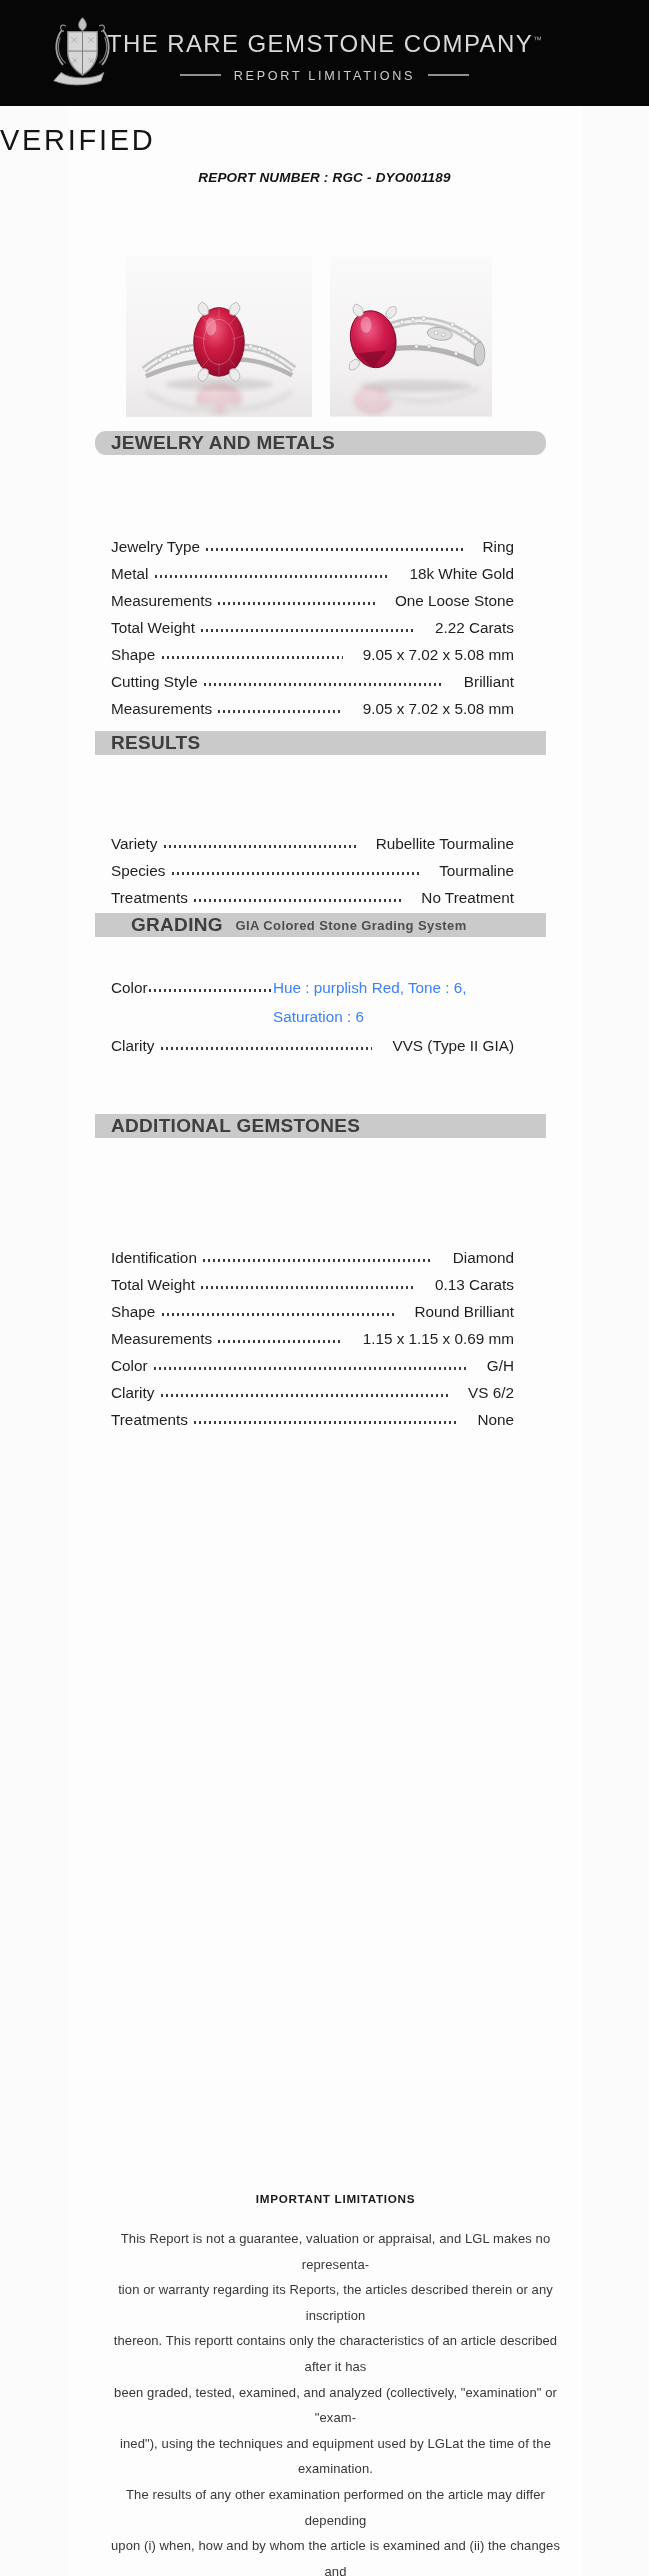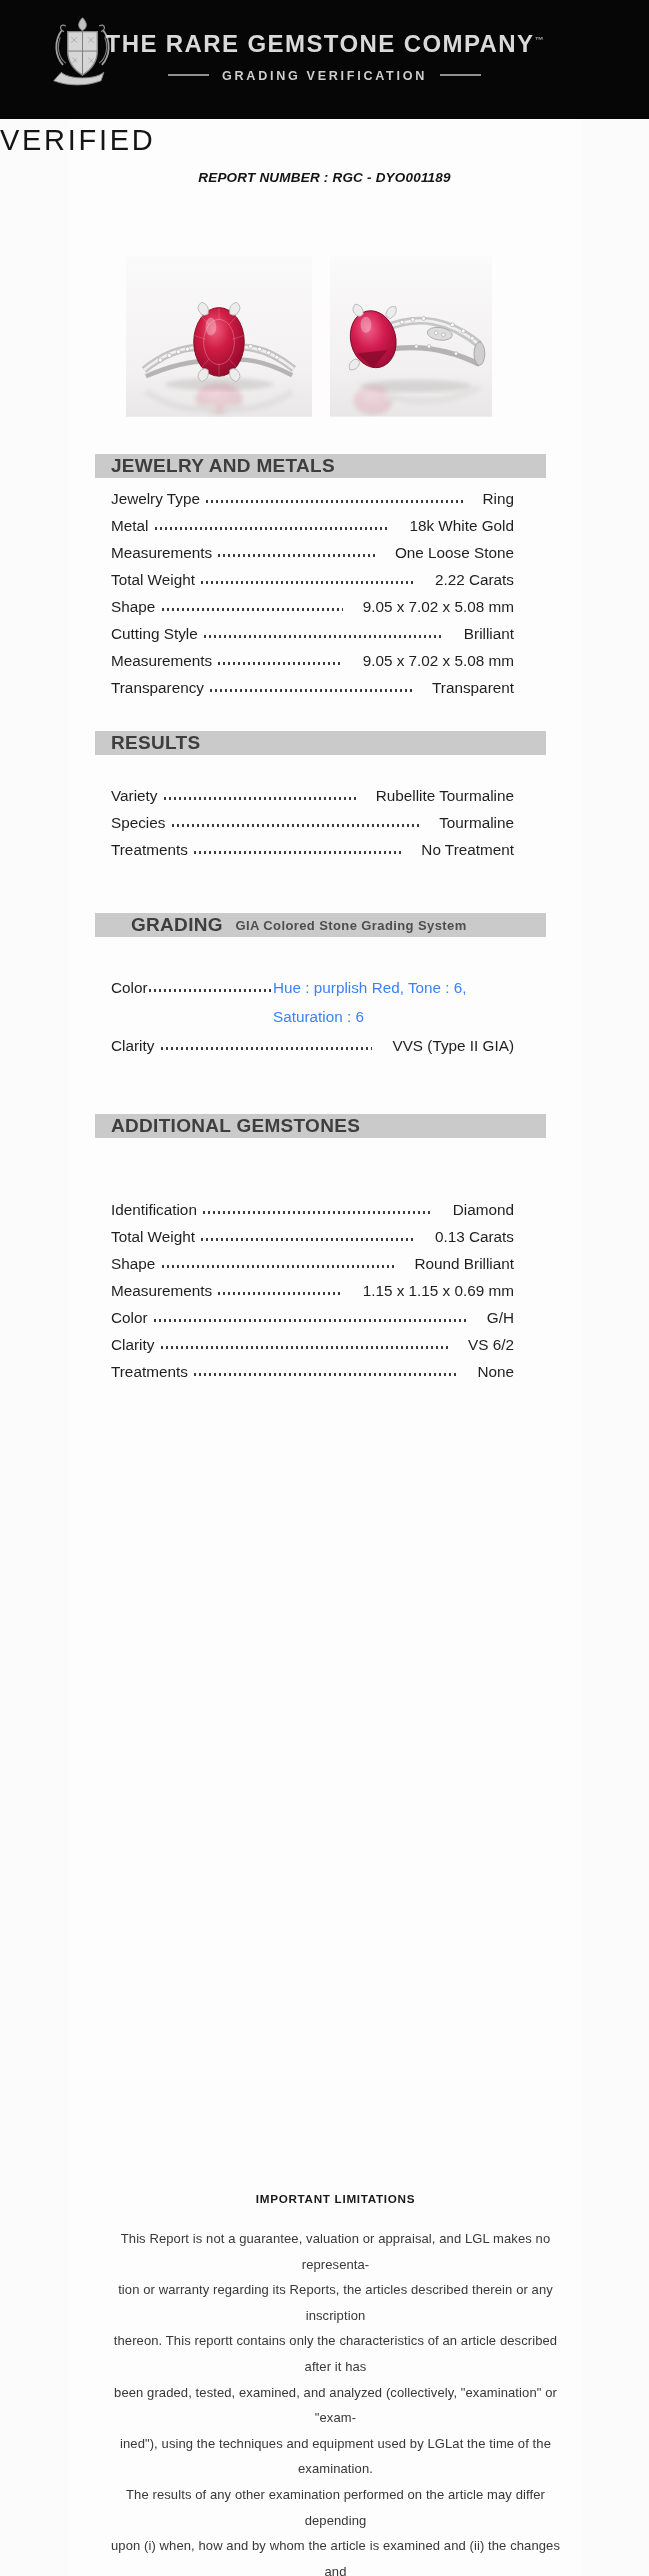--- a/index.html
+++ b/index.html
@@ -4,21 +4,21 @@
 <style>
   html,body{margin:0;padding:0;background:#f4f3f3;}
   *{box-sizing:border-box;}
   .page{
     position:relative;width:649px;height:2576px;margin:0 auto;
     background:#fcfbfb;font-family:"Liberation Sans",sans-serif;overflow:hidden;
   }
   .content-column{position:absolute;left:68px;top:106px;width:514px;height:2470px;background:#fefdfd;}
 
   
-  .header{position:absolute;left:0;top:0;width:649px;height:119px;background:#060606;font-weight:bold;}
+  .header{position:absolute;left:0;top:0;width:649px;height:106px;background:#060606;}
   .crest{position:absolute;left:51px;top:13.5px;width:63px;height:76px;}
   .brand-line{position:absolute;left:0;top:30px;width:649px;text-align:center;
     color:#d9d9d9;font-size:24px;letter-spacing:1.4px;white-space:nowrap;}
   .brand-line sup{font-size:9px;color:#a8a8a8;letter-spacing:0;}
   .subtitle-line{position:absolute;left:0;top:67px;width:649px;text-align:center;white-space:nowrap;}
   .subtitle-line .sub-text{color:#cdcdcd;font-size:12.6px;letter-spacing:2.7px;vertical-align:middle;}
   .dash{display:inline-block;width:41px;height:1.8px;background:#8f8f8f;vertical-align:middle;margin:0 12.6px 1.8px 12.6px;}
 
   
   .verified{position:absolute;left:0;top:126px;width:649px;text-align:left;
@@ -28,27 +28,27 @@
 
   
   .photos{position:absolute;left:126px;top:256px;width:366px;height:161px;display:flex;gap:18px;}
   .photo{display:block;}
 
   
   .bar{position:absolute;left:95px;width:451px;height:24px;background:#cacaca;
     display:flex;align-items:center;padding-left:16px;gap:12.6px;}
   .bar-title{font-size:19px;font-weight:bold;color:#3e3e3e;letter-spacing:0.3px;white-space:nowrap;}
   .bar-subtitle{font-size:13px;font-weight:bold;color:#4e4e4e;letter-spacing:0.4px;white-space:nowrap;padding-top:1.8px;}
-  .bar-jewelry{top:454px;}
+  .bar-jewelry{top:431px;border-radius:11px;}
   .bar-results{top:731px;}
   .bar-grading{top:913px;padding-left:36px;}
   .bar-additional{top:1114px;}
 
   
-  .rows{position:absolute;left:111px;width:403px;}
+  .rows{position:absolute;left:111px;width:403px;margin-top:48px;}
   .rows-jewelry{top:483px;}
   .rows-results{top:780px;}
   .rows-additional{top:1194px;}
   .row{display:flex;align-items:flex-end;height:27px;}
   .lbl,.val{white-space:nowrap;font-size:15.3px;color:#1f1f1f;padding-bottom:1.8px;}
   .dots{flex:1;height:2.7px;margin:0 20px 7.2px 6.3px;
     background:repeating-linear-gradient(90deg,#3c3c3c 0 1.6px,transparent 1.6px 5px);}
 
   
   .grading-rows{position:absolute;left:111px;top:970px;width:403px;}
@@ -80,21 +80,21 @@
       <path d="M18 18 h32 v21 c0 14 -8 21 -16 26 c-8 -5 -16 -12 -16 -26 Z" fill="#d6d6d6" stroke="#858585" stroke-width="1.5"></path>
       <path d="M34 18 v46 M18 39 h32" stroke="#777" stroke-width="1" fill="none"></path>
       <g stroke="#9a9a9a" stroke-width="0.7">
         <path d="M22 24 l6 6 M22 30 l6 -6 M40 24 l6 6 M40 30 l6 -6"></path>
         <path d="M23 46 l5 5 M40 46 l6 6 M41 52 l5 -5 M23 52 l5 -5"></path>
       </g>
       <path d="M11 62 C20 70 48 70 57 62 l-3 9 c-15 6 -36 6 -51 0 Z" fill="#cfcfcf" stroke="#8a8a8a" stroke-width="1"></path>
     </svg>
     <div class="brand-line"><span>THE RARE GEMSTONE COMPANY</span><sup>™</sup></div>
     <div class="subtitle-line">
-      <span class="dash"></span><span class="sub-text">GRADING VERIFICATION</span><span class="dash"></span>
+      <span class="dash"></span><span class="sub-text">REPORT LIMITATIONS</span><span class="dash"></span>
     </div>
   </div>
 
   <div class="verified">VERIFIED</div>
   <div class="report-number">REPORT NUMBER : RGC - DYO001189</div>
 
   <div class="photos">
     <svg class="photo" width="186" height="161" viewBox="0 0 206 178">
       <defs>
         <linearGradient id="pbg1" x1="0" y1="0" x2="0" y2="1">

